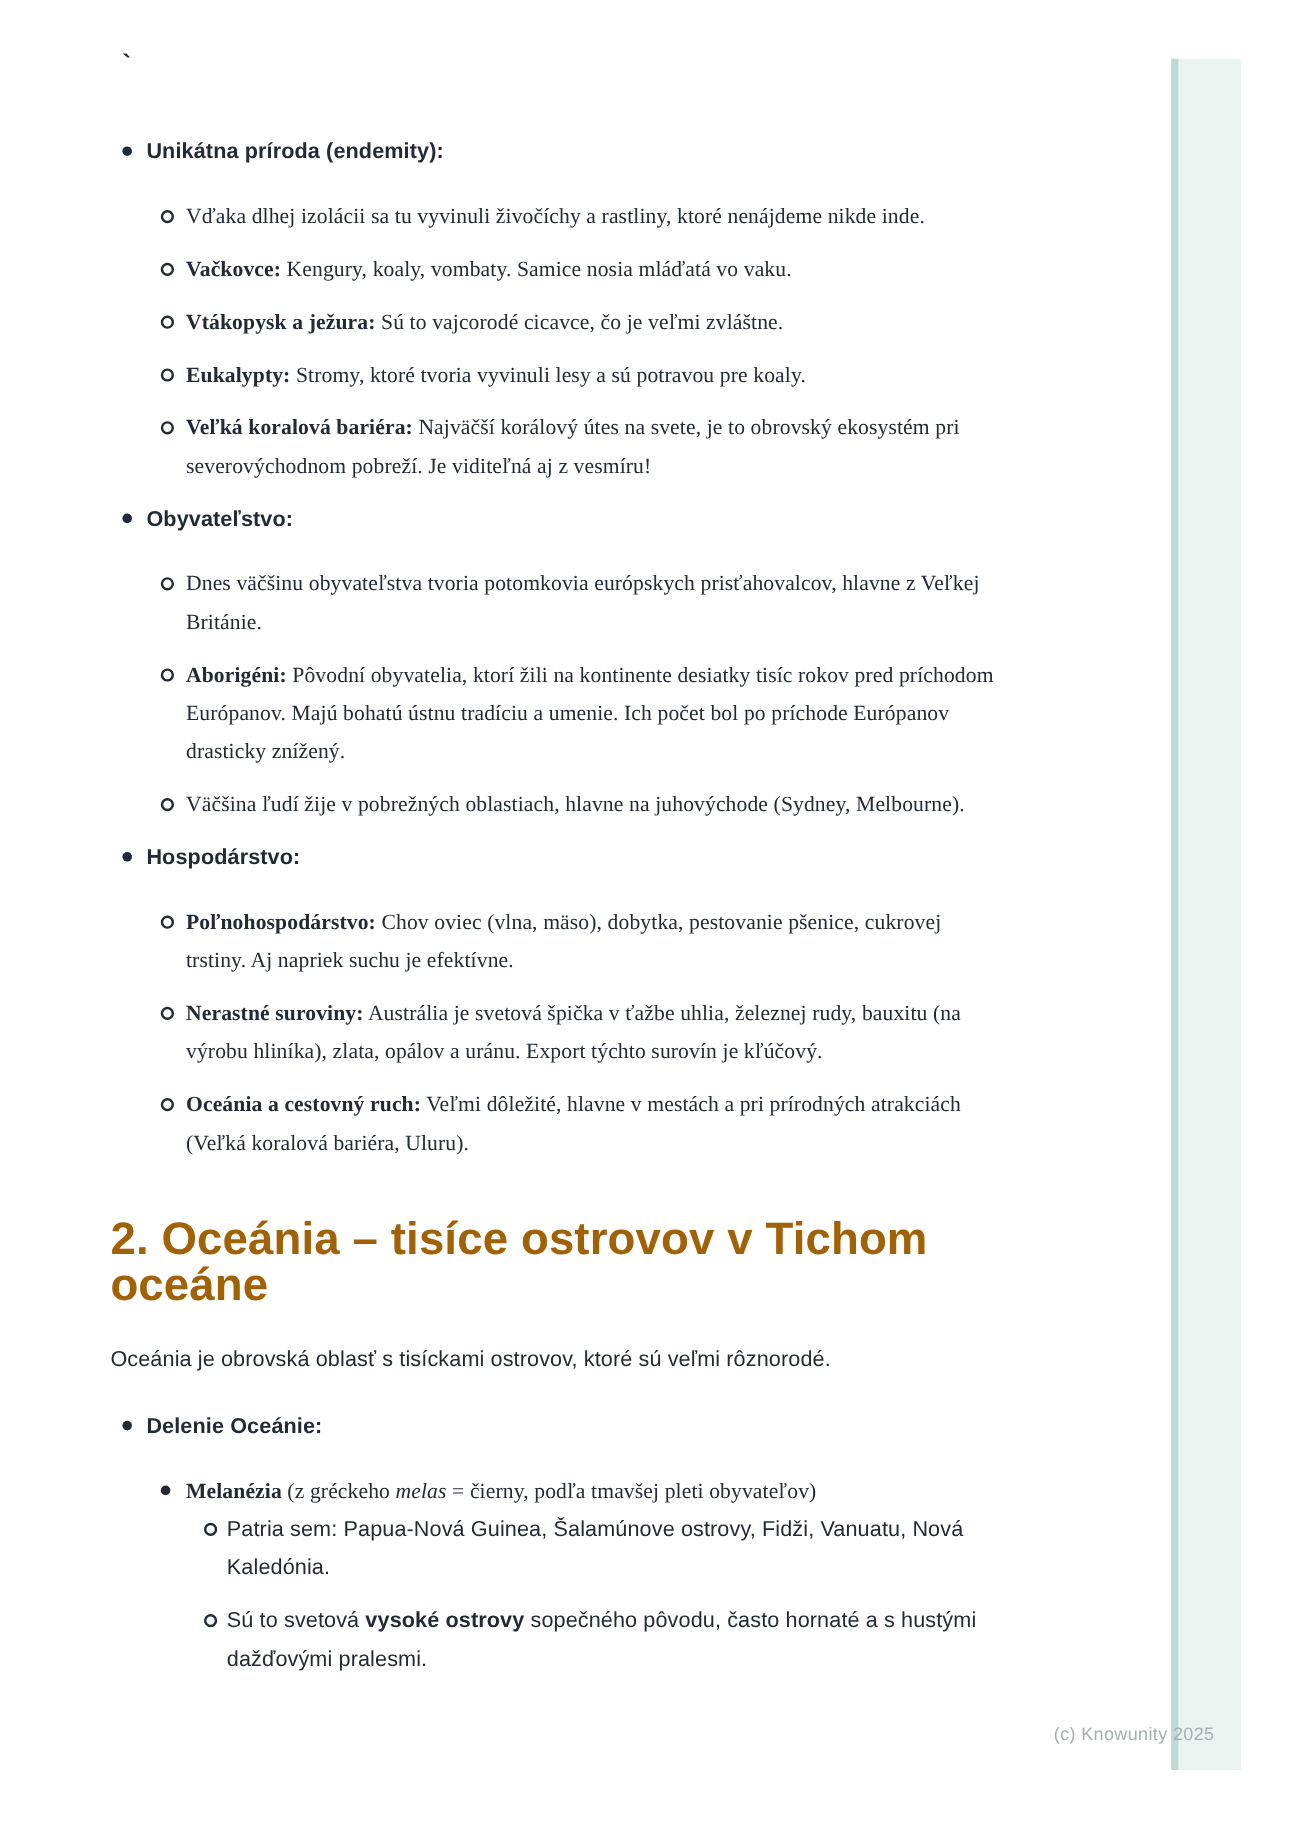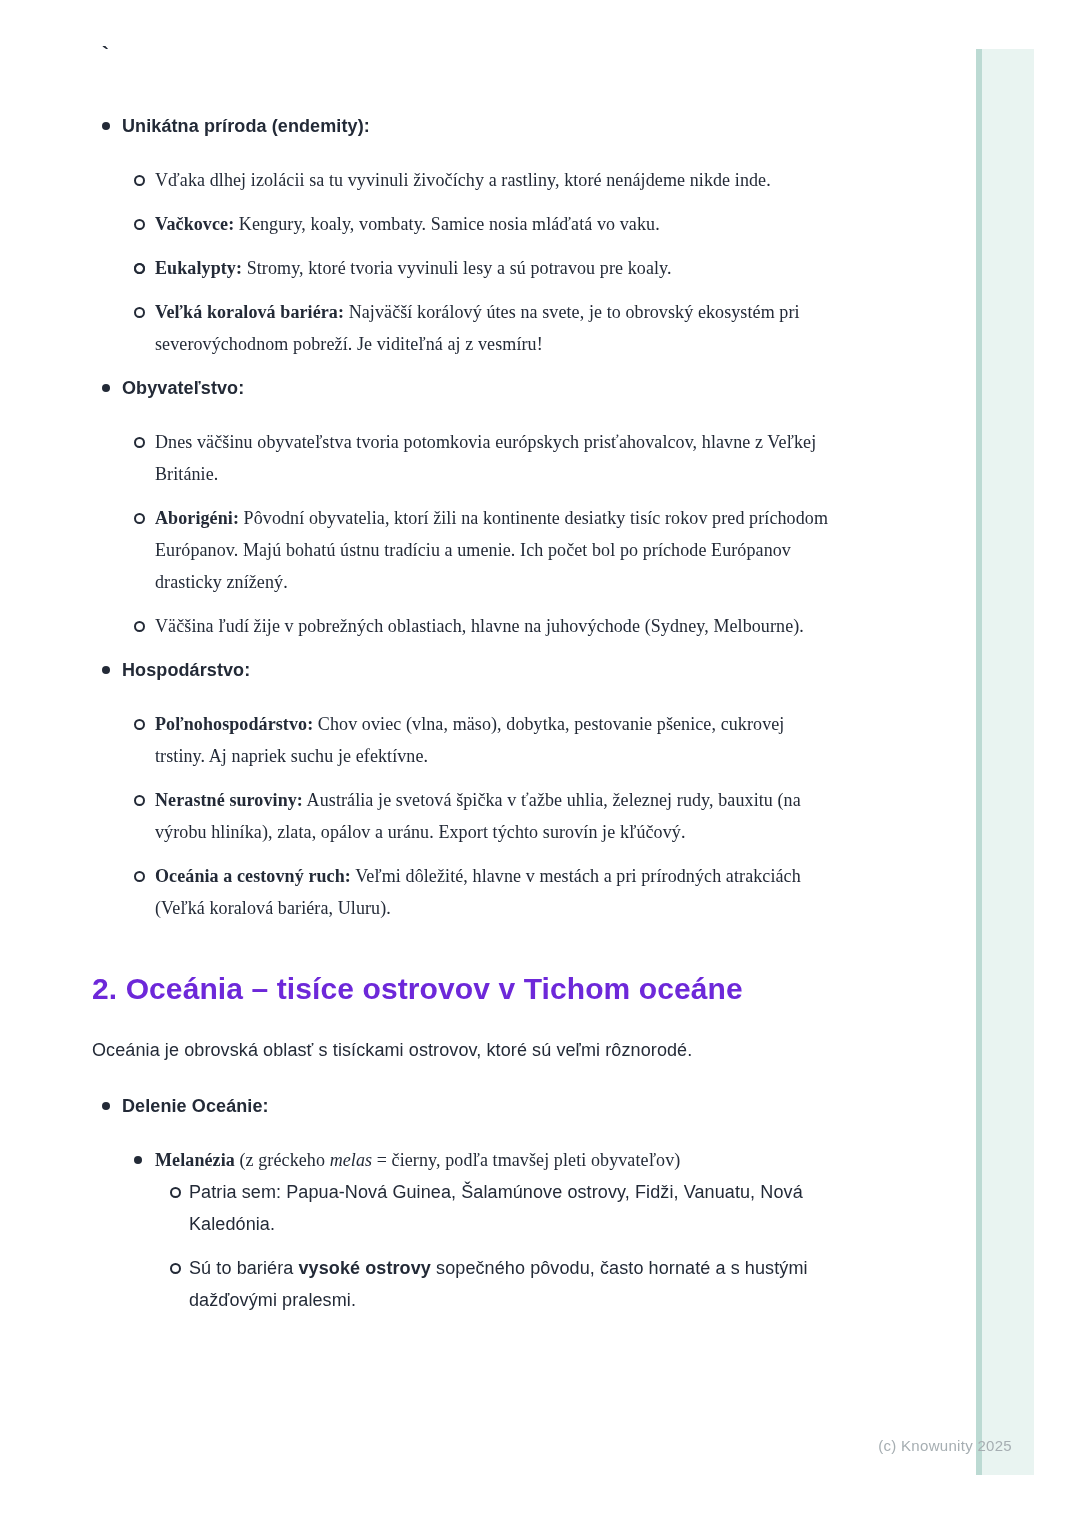--- a/index.html
+++ b/index.html
@@ -25,21 +25,21 @@
   .li.no-gap{margin-bottom:0;}
   .marker{position:absolute;display:block;border-radius:50%;}
   .lvl1>.marker{left:10px;}
   .lvl2>.marker{left:42px;}
   .lvl3>.marker{left:78px;}
   .marker.disc{width:8px;height:8px;top:12px;background:#232a37;}
   .marker.circle{width:7px;height:7px;top:11px;border:2px solid #232a37;background:transparent;}
   .b{font-weight:700;text-align:center;}
   .i{font-style:italic;}
   h2.heading{
-    font-size:30px;line-height:38px;font-weight:700;color:#6d28d9;
+    font-size:38px;line-height:38px;font-weight:700;color:#a16207;
     margin:46px 0 26px;letter-spacing:.1px;
   }
   p.para{font-size:18px;line-height:32px;margin:0 0 24px;letter-spacing:.1px;}
 </style>
 </head>
 <body>
 
 <span class="stray">`</span>
 
 <aside class="stripe"></aside>
@@ -49,21 +49,21 @@
       <div>
         <div class="li lvl1"><span class="marker disc"></span><span><span class="b">Unikátna príroda (endemity):</span></span></div>
         <div>
           <div>
             <div class="li lvl2"><span class="marker circle"></span><span><span>Vďaka dlhej izolácii sa tu vyvinuli živočíchy a rastliny, ktoré nenájdeme nikde inde.</span></span></div>
           </div>
           <div>
             <div class="li lvl2"><span class="marker circle"></span><span><span class="b">Vačkovce:</span><span> Kengury, koaly, vombaty. Samice nosia mláďatá vo vaku.</span></span></div>
           </div>
           <div>
-            <div class="li lvl2"><span class="marker circle"></span></div>
+            <div class="li lvl2"><span class="marker circle"></span><span><span class="b">Vtákopysk a ježura:</span><span> Sú to vajcorodé cicavce, čo je veľmi zvláštne.</span></span></div>
           </div>
           <div>
             <div class="li lvl2"><span class="marker circle"></span><span><span class="b">Eukalypty:</span><span> Stromy, ktoré tvoria vyvinuli lesy a sú potravou pre koaly.</span></span></div>
           </div>
           <div>
             <div class="li lvl2"><span class="marker circle"></span><span><span class="b">Veľká koralová bariéra:</span><span> Najväčší korálový útes na svete, je to obrovský ekosystém pri severovýchodnom pobreží. Je viditeľná aj z vesmíru!</span></span></div>
           </div>
         </div>
       </div>
       <div>
@@ -101,21 +101,21 @@
       <div>
         <div class="li lvl1"><span class="marker disc"></span><span><span class="b">Delenie Oceánie:</span></span></div>
         <div>
           <div>
             <div class="li lvl2 no-gap"><span class="marker disc"></span><span><span class="b">Melanézia</span><span> (z gréckeho </span><span class="i">melas</span><span> = čierny, podľa tmavšej pleti obyvateľov)</span></span></div>
             <div>
               <div>
                 <div class="li lvl3"><span class="marker circle"></span><span><span>Patria sem: Papua-Nová Guinea, Šalamúnove ostrovy, Fidži, Vanuatu, Nová Kaledónia.</span></span></div>
               </div>
               <div>
-                <div class="li lvl3"><span class="marker circle"></span><span><span>Sú to bariéra </span><span class="b">vysoké ostrovy</span><span> sopečného pôvodu, často hornaté a s hustými dažďovými pralesmi.</span></span></div>
+                <div class="li lvl3"><span class="marker circle"></span><span><span>Sú to svetová </span><span class="b">vysoké ostrovy</span><span> sopečného pôvodu, často hornaté a s hustými dažďovými pralesmi.</span></span></div>
               </div>
             </div>
           </div>
         </div>
       </div>
     </div>
   </main>
 
 <div class="watermark">(c) Knowunity 2025</div>
 

